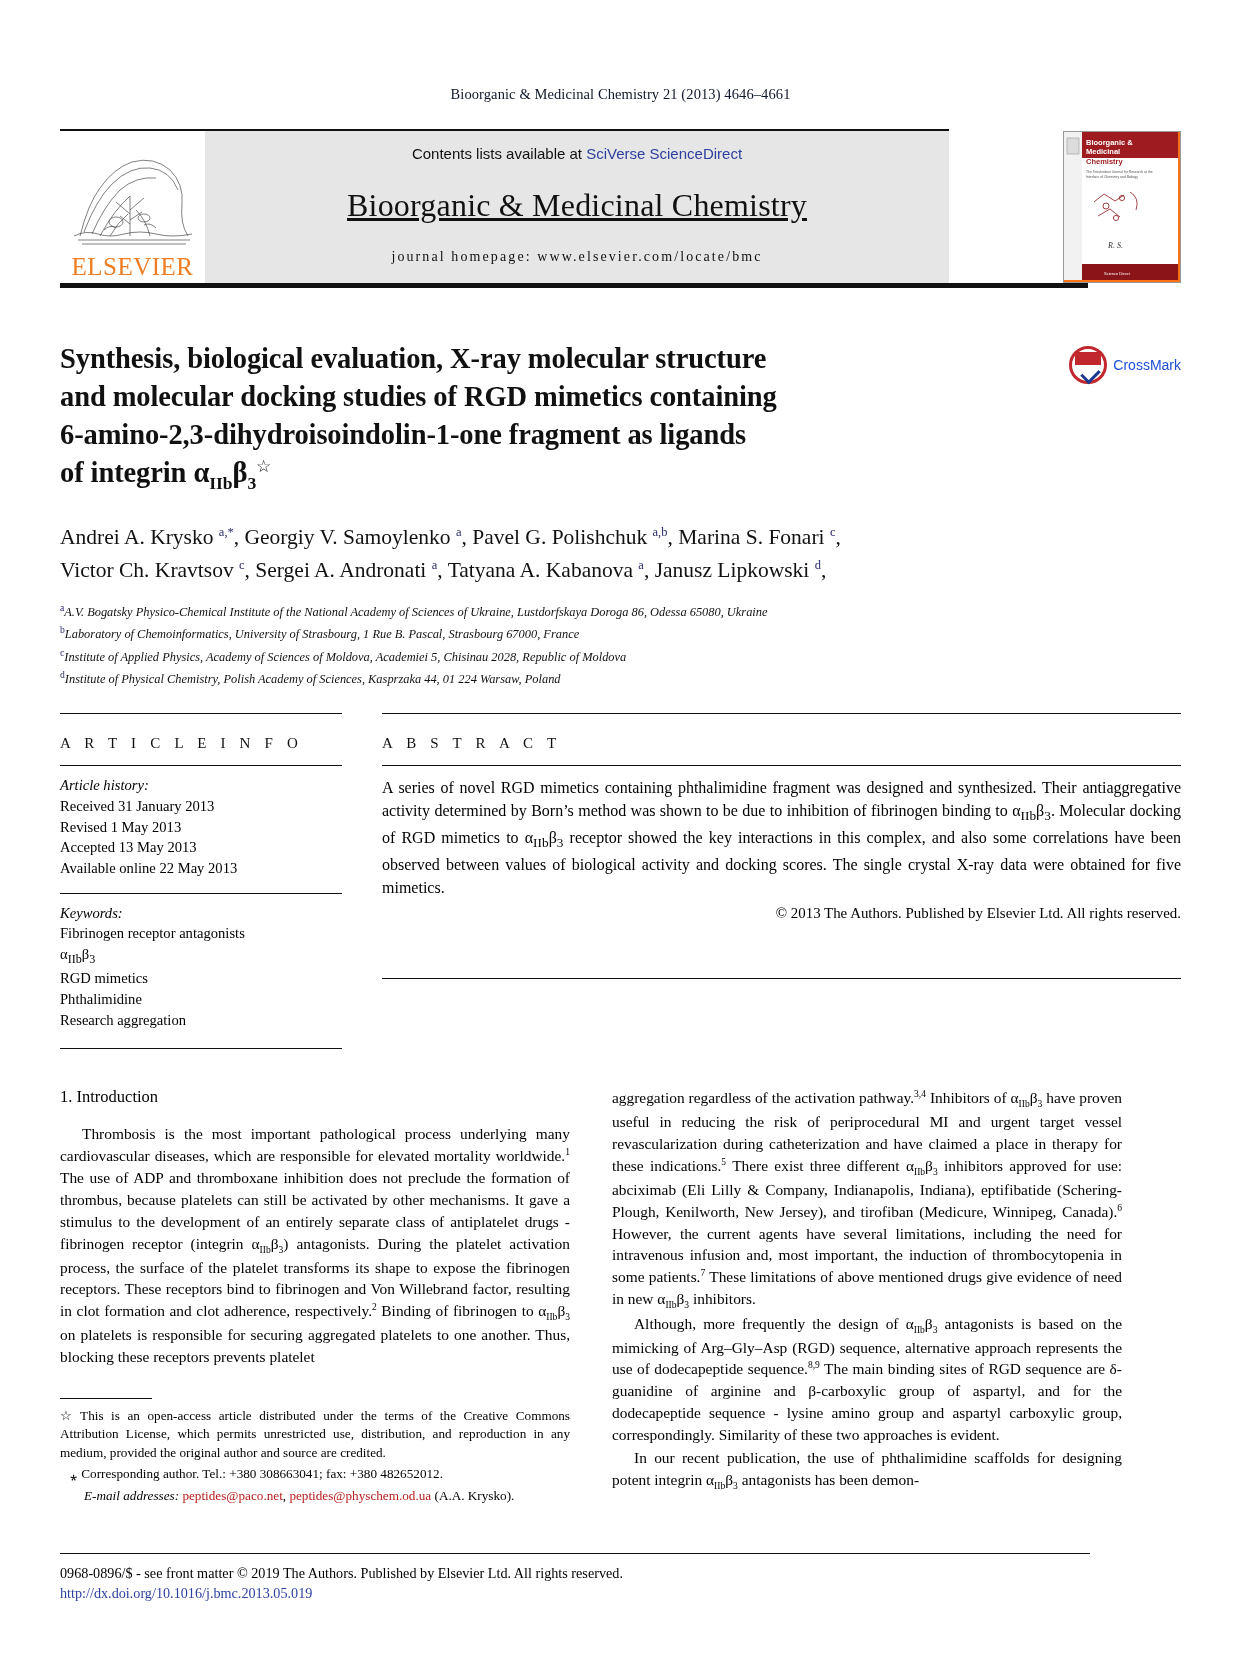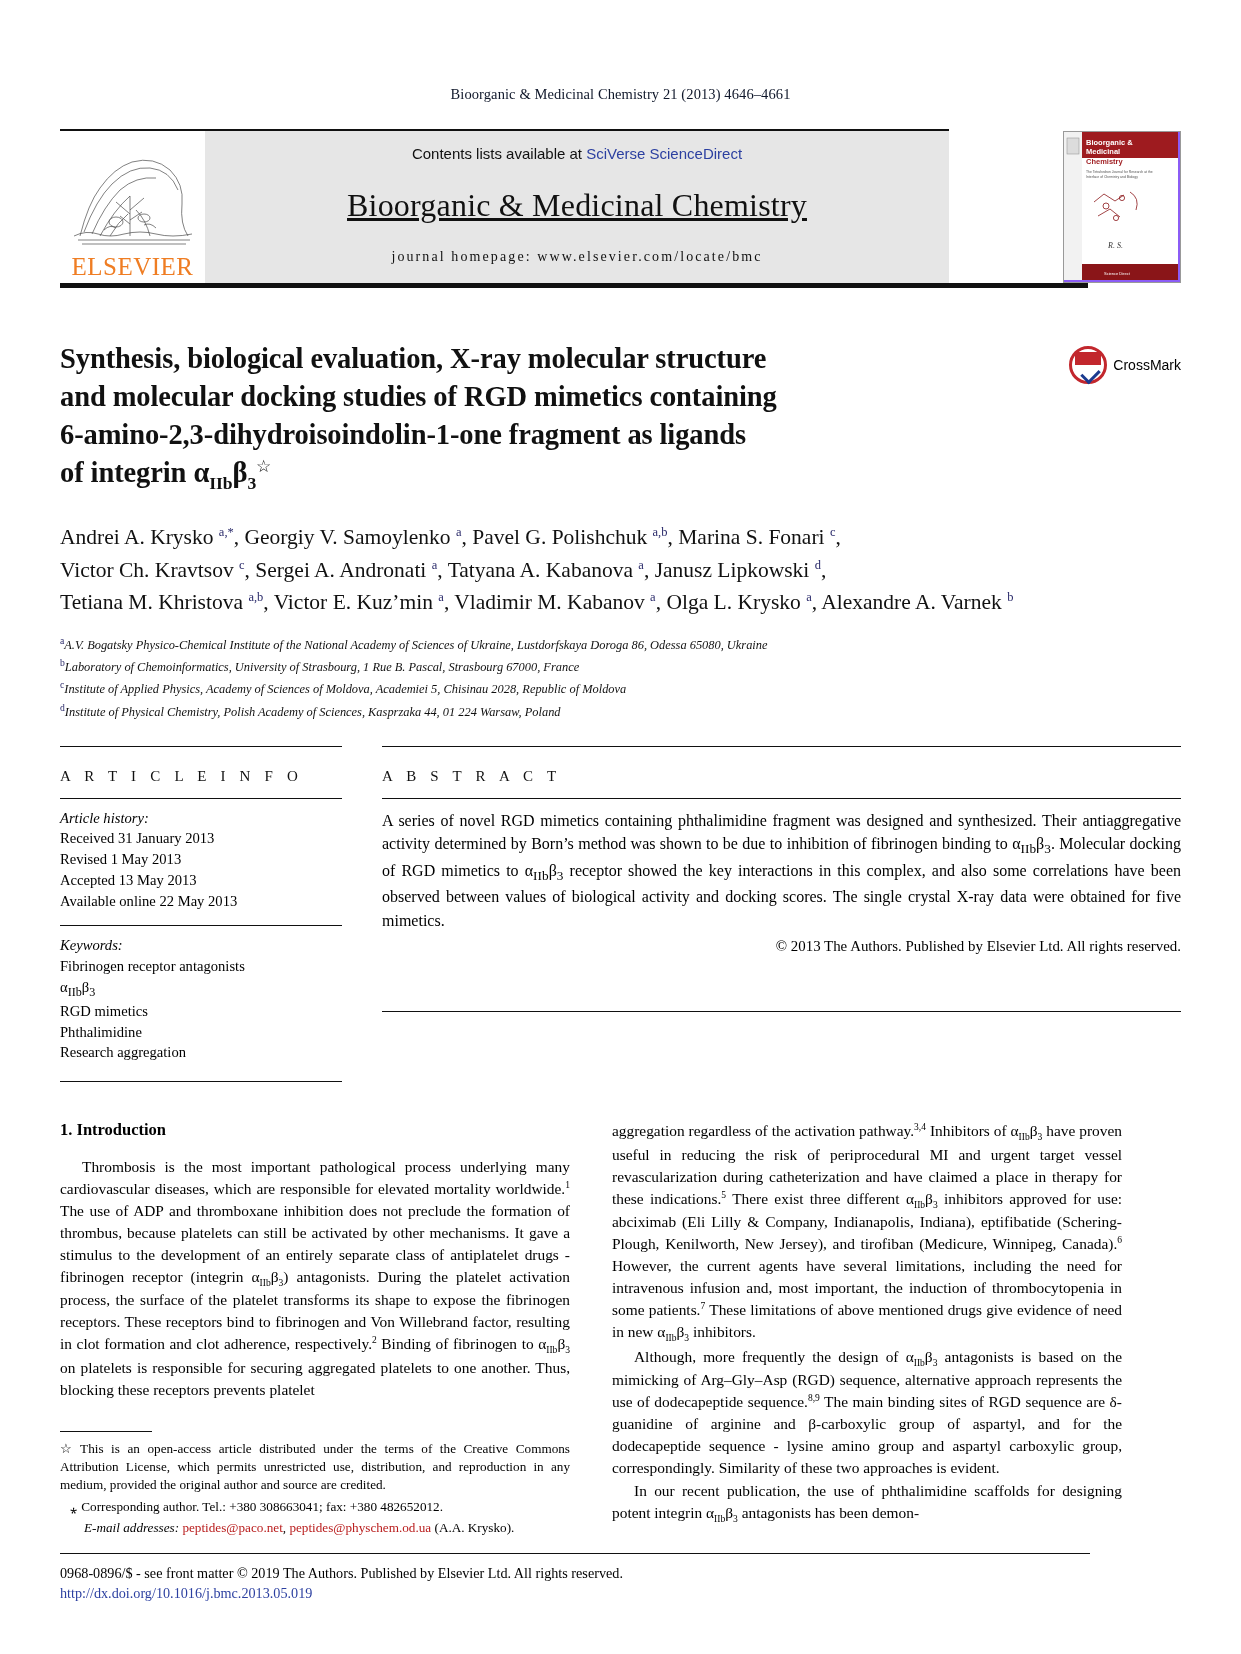--- a/index.html
+++ b/index.html
@@ -101,21 +101,21 @@
     width: 1028px;
     margin-top: 0px;
   }
   .cover-thumb {
     position: absolute;
     right: 0px;
     top: 2px;
     width: 116px;
     height: 150px;
     border: 1px solid #999;
-    background: #8b5cf6;
+    background: #f97316;
     overflow: hidden;
   }
 
   
   .title-area { margin-top: 52px; position: relative; }
   .art-title {
     font-family: "Liberation Serif", serif;
     font-weight: bold;
     font-size: 28.5px;
     line-height: 1.33;
@@ -150,21 +150,21 @@
     background: #c2272d;
   }
   .cm-circle::after {
     content: "";
     position: absolute; left: 10px; top: 19px;
     width: 14px; height: 9px;
     border-left: 3px solid #1a3a8f;
     border-bottom: 3px solid #1a3a8f;
     transform: rotate(-45deg);
   }
-  .cm-label { font-family: "Liberation Sans", sans-serif; font-size: 14px; color: #000000; }
+  .cm-label { font-family: "Liberation Sans", sans-serif; font-size: 14px; color: #1d4ed8; }
 
   
   .authors {
     margin-top: 26px;
     font-size: 21.5px;
     line-height: 1.52;
     max-width: 1035px;
     color: #111;
   }
   .authors sup { font-size: 0.58em; color: #2a2a6a; vertical-align: super; }
@@ -230,21 +230,21 @@
 
   
   .body-cols {
     margin-top: 38px;
     display: flex;
     gap: 42px;
   }
   .bcol { width: 510px; }
   .sec-title {
     font-family: "Liberation Serif", serif;
-    font-weight: bold;
+    font-weight: normal;
     font-size: 16.5px;
     margin-bottom: 16px;
   }
   .para {
     font-size: 15.4px;
     line-height: 1.42;
     text-align: justify;
     text-indent: 22px;
     margin: 0 0 1px 0;
     hyphens: auto;
@@ -356,21 +356,20 @@
       <span>Synthesis, biological evaluation, X-ray molecular structure</span><br>
       <span>and molecular docking studies of RGD mimetics containing</span><br>
       <span>6-amino-2,3-dihydroisoindolin-1-one fragment as ligands</span><br>
       <span>of integrin </span><span>α</span><sub>IIb</sub><span>β</span><sub>3</sub><span class="star-mark">☆</span>
     </h1>
   </div>
 
   <div class="authors">
     <div>Andrei A. Krysko <sup>a,*</sup>, Georgiy V. Samoylenko <sup>a</sup>, Pavel G. Polishchuk <sup>a,b</sup>, Marina S. Fonari <sup>c</sup>,</div>
     <div>Victor Ch. Kravtsov <sup>c</sup>, Sergei A. Andronati <sup>a</sup>, Tatyana A. Kabanova <sup>a</sup>, Janusz Lipkowski <sup>d</sup>,</div>
-    <div>Tetiana M. Khristova <sup>a,b</sup>, Victor E. Kuz’min <sup>a</sup>, Vladimir M. Kabanov <sup>a</sup>, Olga L. Krysko <sup>a</sup>, Alexandre A. Varnek <sup>b</sup></div>
   </div>
 
   <div class="affils">
     <div><sup>a</sup><span>A.V. Bogatsky Physico-Chemical Institute of the National Academy of Sciences of Ukraine, Lustdorfskaya Doroga 86, Odessa 65080, Ukraine</span></div>
     <div><sup>b</sup><span>Laboratory of Chemoinformatics, University of Strasbourg, 1 Rue B. Pascal, Strasbourg 67000, France</span></div>
     <div><sup>c</sup><span>Institute of Applied Physics, Academy of Sciences of Moldova, Academiei 5, Chisinau 2028, Republic of Moldova</span></div>
     <div><sup>d</sup><span>Institute of Physical Chemistry, Polish Academy of Sciences, Kasprzaka 44, 01 224 Warsaw, Poland</span></div>
   </div>
 
   <div class="info-abstract">

